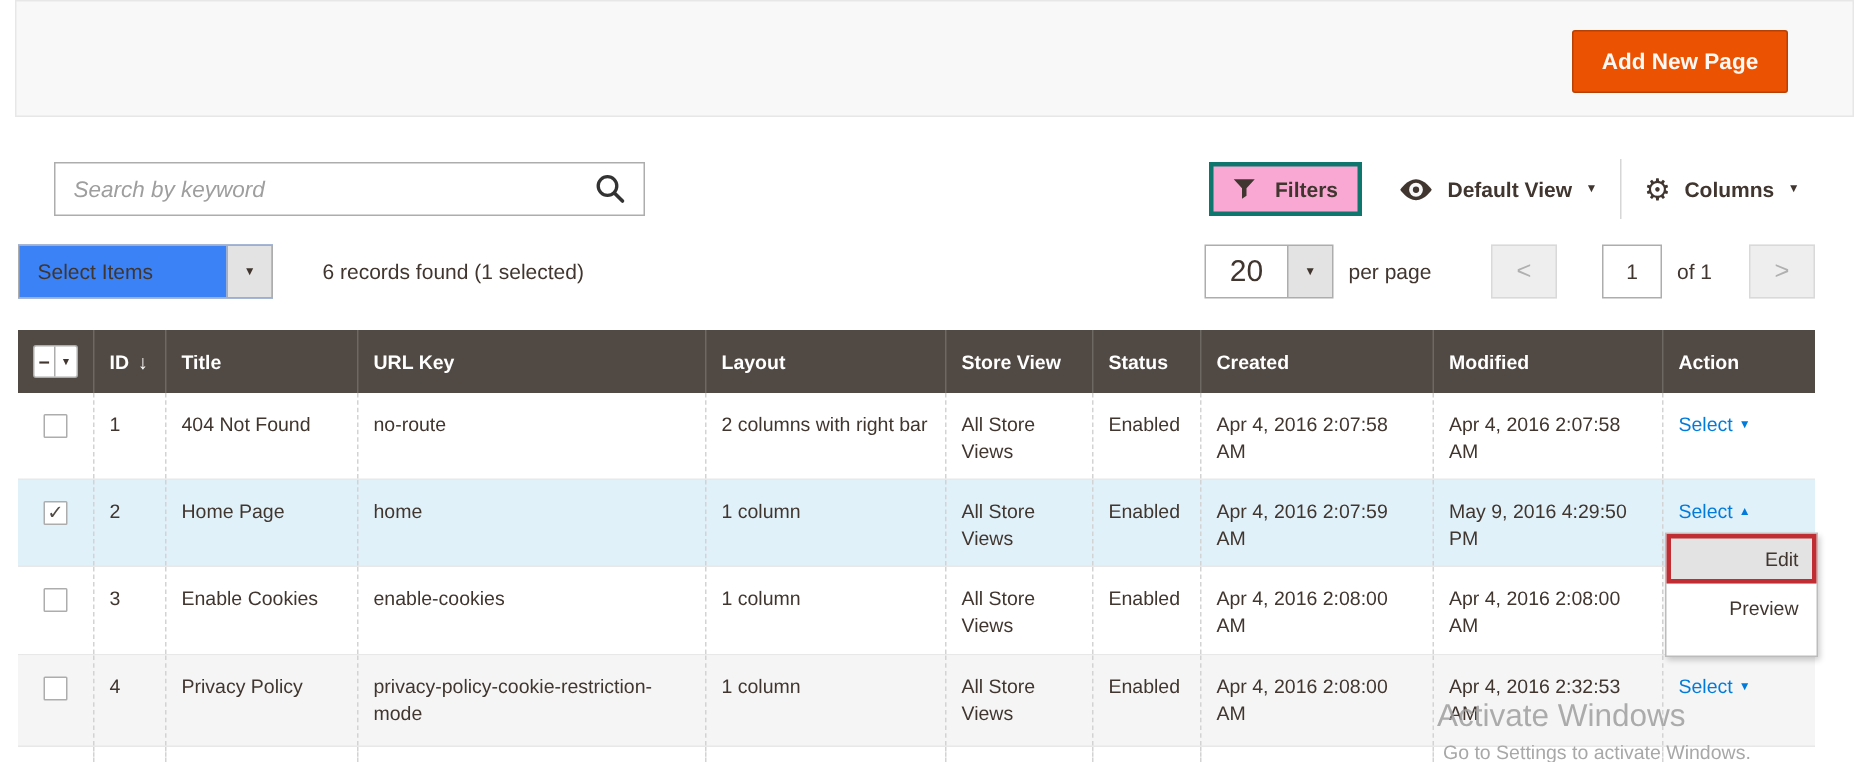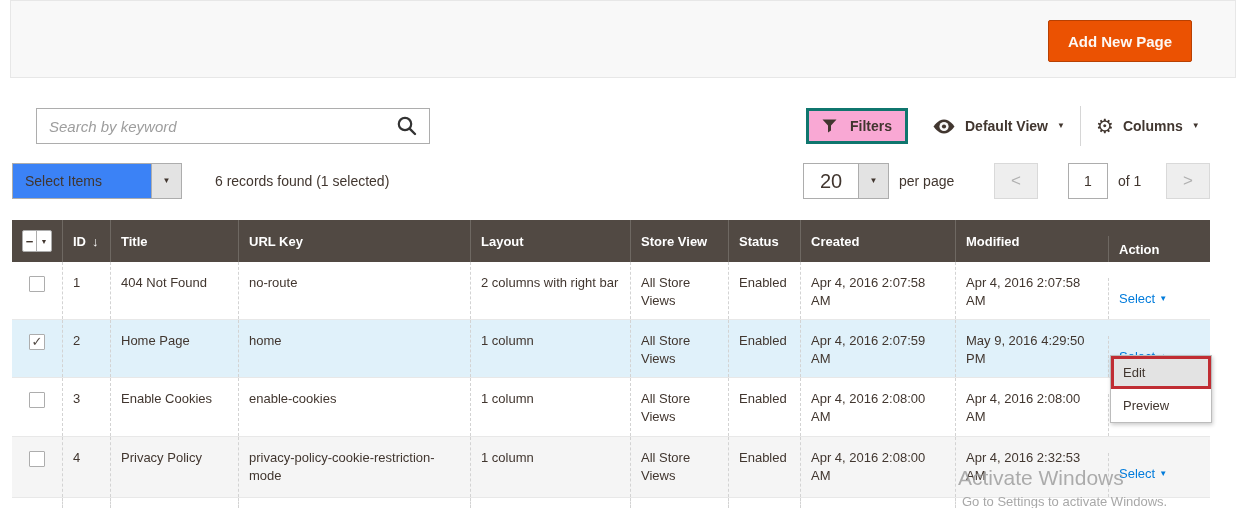--- a/index.html
+++ b/index.html
@@ -67,21 +67,21 @@
   .row-alt { background:#f5f5f5; }
   .c-sel{width:50px;flex:none;display:flex;justify-content:center;}
   .c-id{width:48px;flex:none;}
   .c-title{width:128px;flex:none;}
   .c-url{width:232px;flex:none;}
   .c-layout{width:160px;flex:none;}
   .c-store{width:98px;flex:none;}
   .c-status{width:72px;flex:none;}
   .c-created{width:155px;flex:none;}
   .c-modified{width:153px;flex:none;}
-  .c-action{width:102px;flex:none;margin-top:16px;}
+  .c-action{width:102px;flex:none;}
   .r1{min-height:58px;} .r2{min-height:58px;} .r3{min-height:59px;} .r4{min-height:61px;}
   .r-partial{height:10px;border-bottom:none;}
   .r-partial .cell{padding:0;}
 
   .sort-arrow { margin-left:6px; font-weight:400; }
   .hdr-checkbox { width:38px; height:22px; background:#fff; border:1px solid #adadad;
     border-radius:2px; display:flex; align-self:center; cursor:pointer; }
   .hdr-checkbox .minus { flex:1; display:flex; align-items:center; justify-content:center;
     color:#41362f; font-size:13px; font-weight:700; }
   .hdr-checkbox .dd { width:15px; border-left:1px solid #adadad; display:flex;
@@ -90,21 +90,21 @@
 
   .checkbox { width:16px; height:16px; border:1px solid #adadad; border-radius:1px;
     background:#fff; margin-top:2px; display:flex; align-items:center; justify-content:center;
     font-size:13px; font-weight:700; color:#514943; cursor:pointer; }
 
   .select-link { color:#007bdb; cursor:pointer; display:inline-flex; align-items:center; gap:4px; }
   .select-link .caret { color:#007bdb; }
 
   
   .action-menu { position:absolute; left:1110px; top:355px; width:102px; background:#fff;
-    border:1px solid #bcbcbc; box-shadow:1px 2px 4px rgba(0,0,0,.2); z-index:10; padding-bottom:0; }
+    border:1px solid #bcbcbc; box-shadow:1px 2px 4px rgba(0,0,0,.2); z-index:10; padding-bottom:15px;text-align:right; }
   .menu-item { padding:9px 12px; font-size:13px; color:#41362f; cursor:pointer; }
   .menu-item.highlight { background:#e3e3e3; border:3px solid #c02d33; padding:6px 9px; }
 
   
   .watermark { position:absolute; z-index:20; pointer-events:none; color:#9f9f9f; }
   .wm1 { left:958px; top:466px; font-size:21px; opacity:.85; }
   .wm2 { left:962px; top:494px; font-size:13px; color:#a8a8a8; }
 
   svg { display:block; }
 </style>

